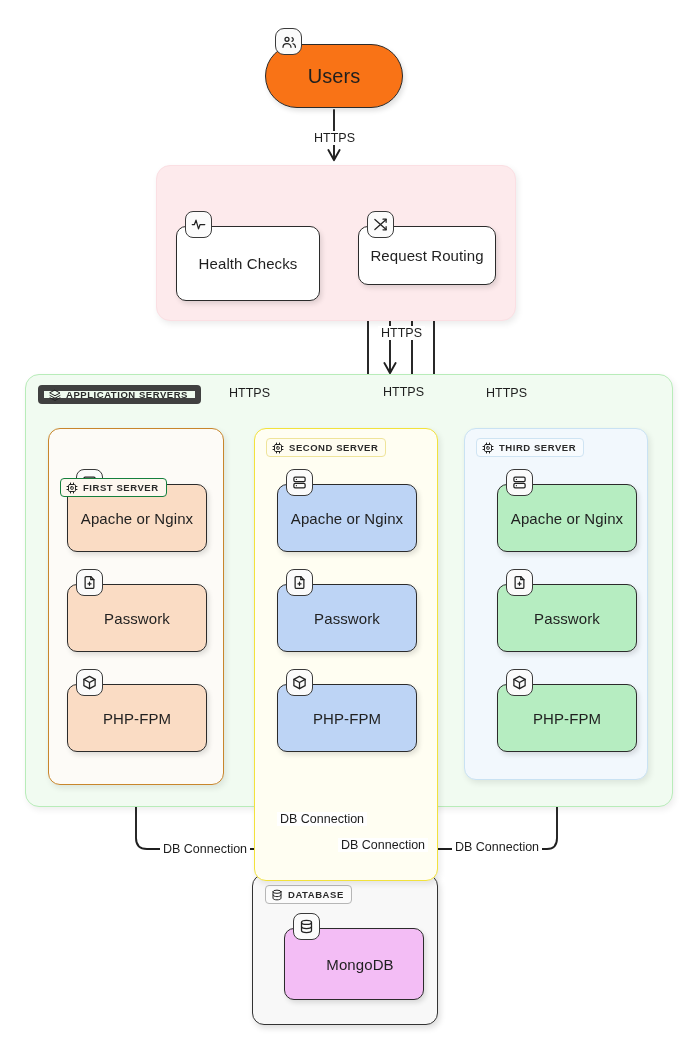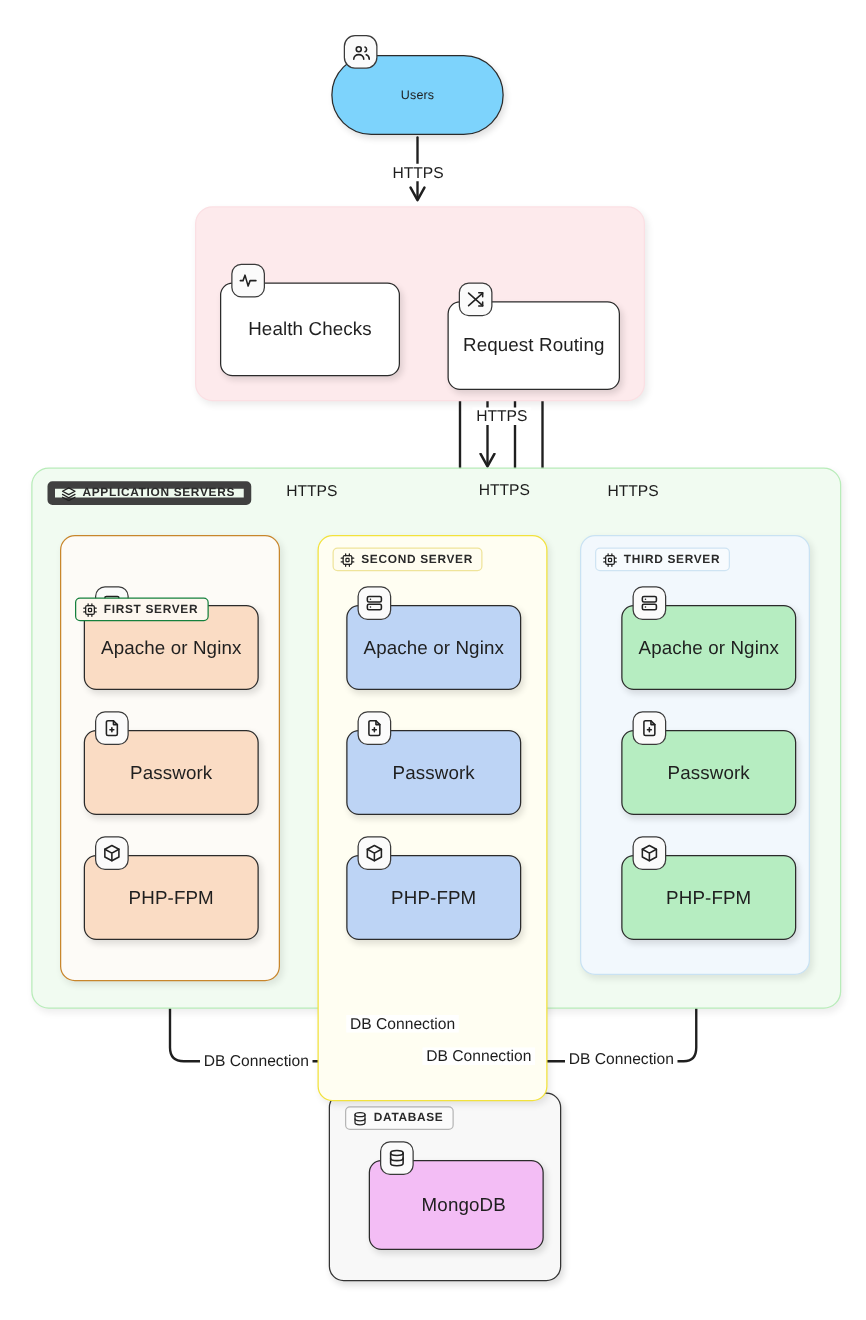--- a/index.html
+++ b/index.html
@@ -69,22 +69,22 @@
   }
   .node-badge svg { display: block; }
 
   
   #users-node {
     left: 265px;
     top: 44px;
     width: 138px;
     height: 64px;
     border-radius: 34px;
-    background: #7dd3fc;
-    font-size: 10px;
+    background: #f97316;
+    font-size: 20px;
   }
   #users-node .node-badge {
     left: 9px;
     top: -17px;
     border-radius: 9px;
   }
 
   
   .group {
     position: absolute;
@@ -136,21 +136,21 @@
     border: 1px solid #b8ecb9;
     box-shadow: 2px 3px 6px rgba(0,0,0,.07);
   }
   #app-group > .group-title {
     background: #eefaee;
     border: 6px solid #404040;
     justify-content: flex-end;
   }
   
   #db-group {
-    left: 263px;
+    left: 252px;
     top: 874px;
     width: 186px;
     height: 151px;
     background: #f8f8f8;
     border: 1.8px solid #333333;
     border-radius: 12px;
     box-shadow: 2px 3px 6px rgba(0,0,0,.14);
   }
   #db-group > .group-title {
     background: #fbfbfb;
@@ -263,21 +263,21 @@
 
     <div class="node fill-white" style="left:19px; top:60px; width:144px; height:75px;">
       <span class="node-badge">
         <svg width="15" height="15" viewBox="0 0 24 24" fill="none" stroke="#222" stroke-width="2" stroke-linecap="round" stroke-linejoin="round">
           <path d="M2 12h3.5l2.5-7 4 14 2.5-7H22"></path>
         </svg>
       </span>
       <span class="node-label">Health Checks</span>
     </div>
 
-    <div class="node fill-white" style="left:201px; top:75px; width:138px; height:71px;">
+    <div class="node fill-white" style="left:201px; top:60px; width:138px; height:59px;">
       <span class="node-badge">
         <svg width="15" height="15" viewBox="0 0 24 24" fill="none" stroke="#222" stroke-width="2" stroke-linecap="round" stroke-linejoin="round">
           <path d="M3 4l18 16"></path>
           <path d="M21 4L3 20"></path>
           <path d="M16 3.5h5v5"></path>
           <path d="M16 20.5h5v-5"></path>
         </svg>
       </span>
       <span class="node-label">Request Routing</span>
     </div>

